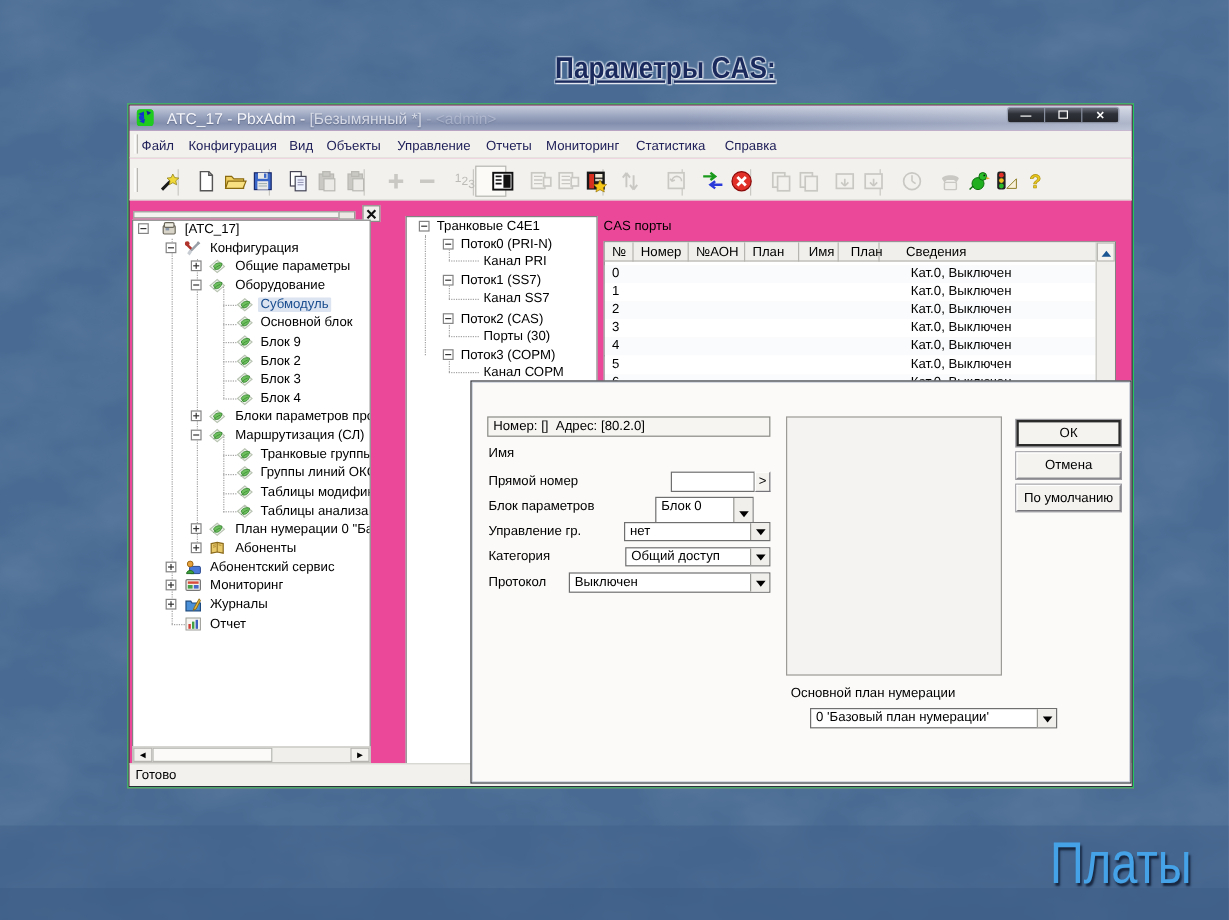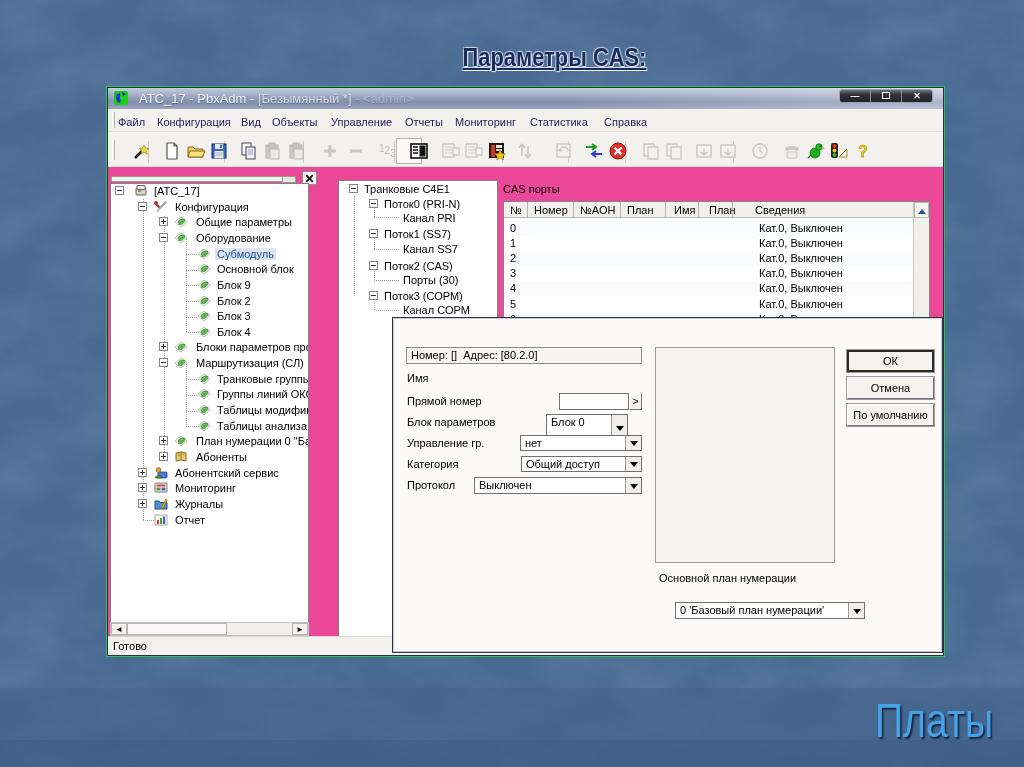--- a/index.html
+++ b/index.html
@@ -569,17 +569,17 @@
   <div class="dcombo" style="left:127px;top:117px;width:122px;height:16px">нет<div class="cb"></div></div>
   <div class="dlabel" style="left:14px;top:140px">Категория</div>
   <div class="dcombo" style="left:128px;top:138px;width:121px;height:16px">Общий доступ<div class="cb"></div></div>
   <div class="dlabel" style="left:14px;top:161px">Протокол</div>
   <div class="dcombo" style="left:81px;top:159px;width:168px;height:17px">Выключен<div class="cb"></div></div>
   <div class="dlist"></div>
   <div class="dbtn" style="top:32px;border:2px solid #2a2a2a;line-height:18px">ОК</div>
   <div class="dbtn" style="top:59px">Отмена</div>
   <div class="dbtn" style="top:86px">По умолчанию</div>
   <div class="dlabel" style="left:266px;top:254px">Основной план нумерации</div>
-  <div class="dcombo" style="left:282px;top:284px;width:190px;height:17px">0 'Базовый план нумерации'<div class="cb"></div></div>
+  <div class="dcombo" style="left:282px;top:272px;width:206px;height:17px">0 'Базовый план нумерации'<div class="cb"></div></div>
 </div>
 
 <div class="platy">Платы</div>
 </div>
 
 </body></html>

